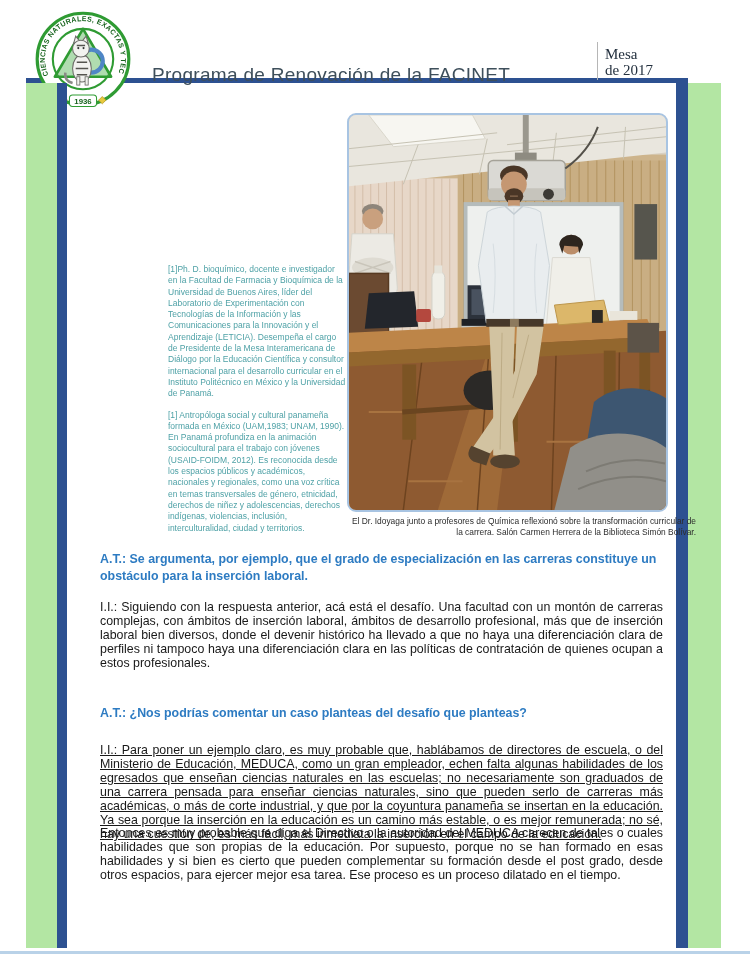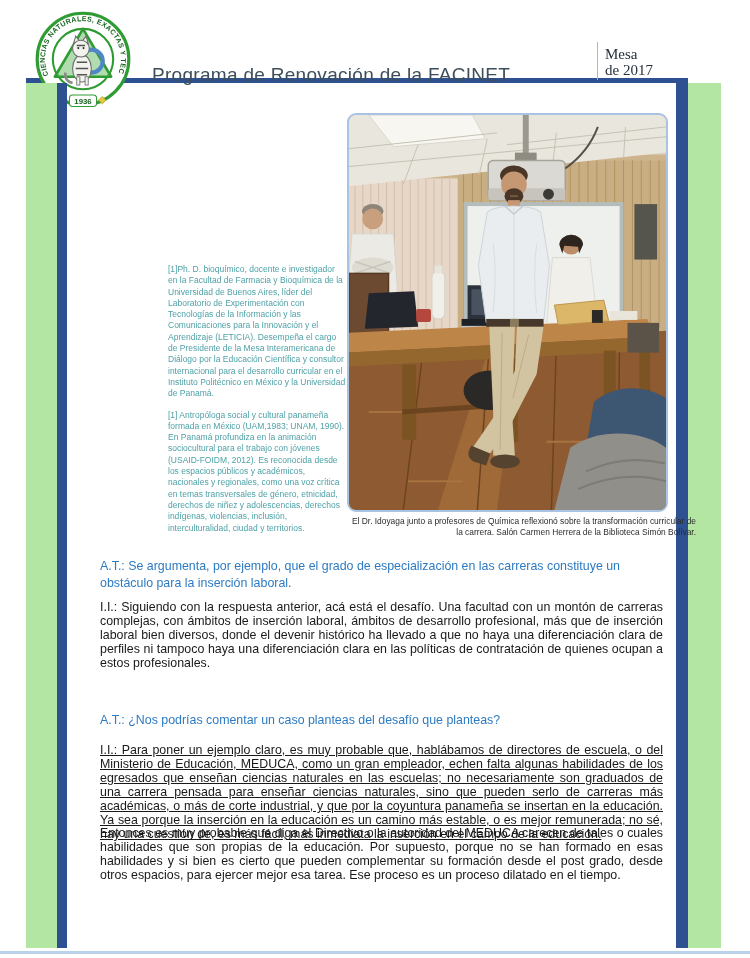--- a/index.html
+++ b/index.html
@@ -31,21 +31,21 @@
   .caption{position:absolute;left:350px;top:516px;width:346px;margin:0;text-align:right;
            font-size:8.4px;line-height:10.6px;color:#2d2d2d;}
 
   
   .footnotes{position:absolute;left:168px;top:264px;width:178px;text-align:left;
              color:#4ea1a6;font-size:8.5px;line-height:11.3px;}
   .footnote{margin:0 0 10px 0;}
 
   
   .para{position:absolute;left:100px;width:563px;margin:0;font-size:12.4px;line-height:14px;}
-  .q{color:#2d7bc2;font-weight:400;line-height:17px;margin-top:7px;}
+  .q{color:#2d7bc2;font-weight:700;line-height:17px;}
   .a{color:#191919;text-align:justify;}
   .q1{top:551px;} .a1{top:600px;} .q2{top:705px;} .a2{top:743px;text-decoration:underline;} .p3{top:826px;}
 </style>
 </head>
 <body>
 
 <div class="page">
 
   <div class="header-rule"></div>
 

